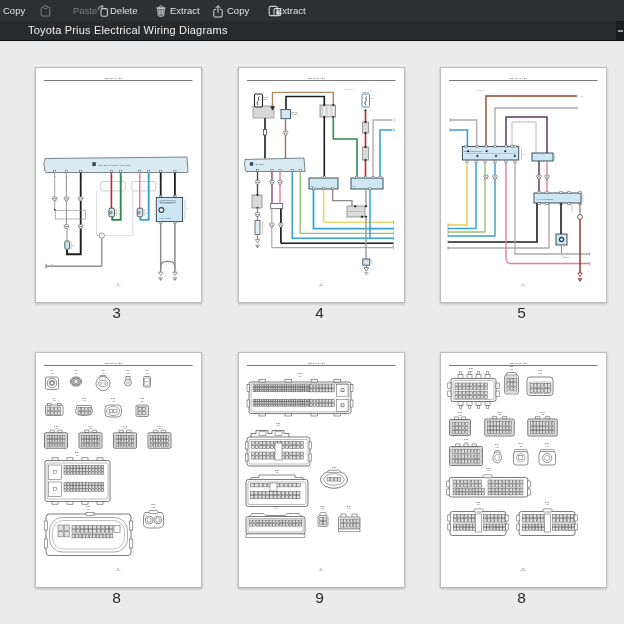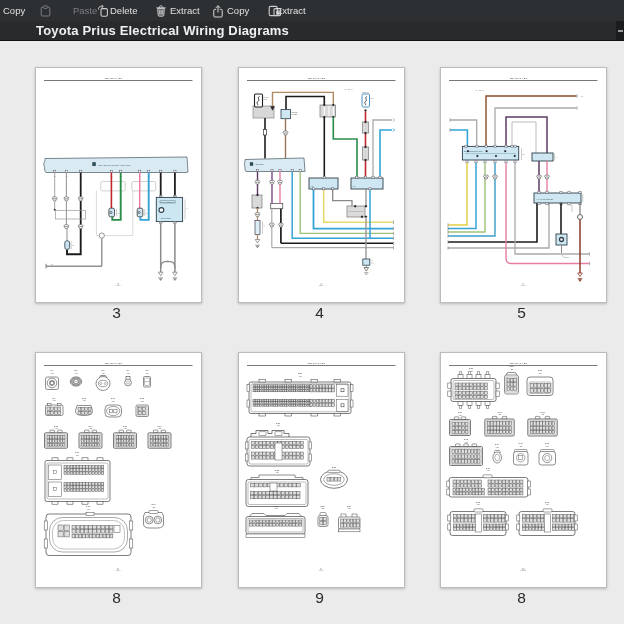--- a/index.html
+++ b/index.html
@@ -1,22 +1,22 @@
 <!DOCTYPE html>
 <html><head><meta charset="utf-8"><style>
 html,body{margin:0;padding:0;width:624px;height:624px;overflow:hidden;
  background:#ebebeb;font-family:"Liberation Sans",sans-serif;}
 #toolbar{position:absolute;left:0;top:0;width:624px;height:21px;background:#2d3033;}
 .titem{position:absolute;top:0;height:21px;line-height:21px;font-size:9.5px;color:#dfe0e1;white-space:nowrap;}
 .ticon{position:absolute;top:5px;}
 .dis{color:#7c7e80;}
 #titlebar{position:absolute;left:0;top:21px;width:624px;height:19px;background:#282a2c;
  border-bottom:1.5px solid #101010;}
-#titlebar .t{position:absolute;left:36px;top:0;height:19px;line-height:19px;
- font-size:13px;font-weight:bold;color:#f0f0f1;letter-spacing:0.18px;}
+#titlebar .t{position:absolute;left:28px;top:0;height:19px;line-height:19px;
+ font-size:11px;font-weight:normal;color:#f0f0f1;letter-spacing:0.18px;}
 #tbright{position:absolute;right:0;top:0;width:8px;height:19px;background:#1b1c1e;}
 #tbright .dash{position:absolute;left:1.5px;top:9px;width:5px;height:1.5px;background:#9a9a9a;}
 .page{position:absolute;width:165px;height:234px;background:#fff;border:1px solid #bcbcbc;
  box-shadow:0 1px 2.5px rgba(0,0,0,0.22);}
 .plabel{position:absolute;width:165px;text-align:center;font-size:15.5px;color:#2a2a2a;}
 </style></head><body>
 <div id="toolbar">
     <div class="titem" style="left:3px">Copy</div>
     <svg class="ticon" style="left:40px" width="12" height="12" viewBox="0 0 12 12">
       <path d="M3,2.2 L2.2,2.2 C1.6,2.2 1.2,2.6 1.2,3.2 L1.2,10 C1.2,10.6 1.6,11 2.2,11 L8.8,11 C9.4,11 9.8,10.6 9.8,10 L9.8,3.2 C9.8,2.6 9.4,2.2 8.8,2.2 L8,2.2" fill="none" stroke="#7c7e80" stroke-width="1.0"></path>

